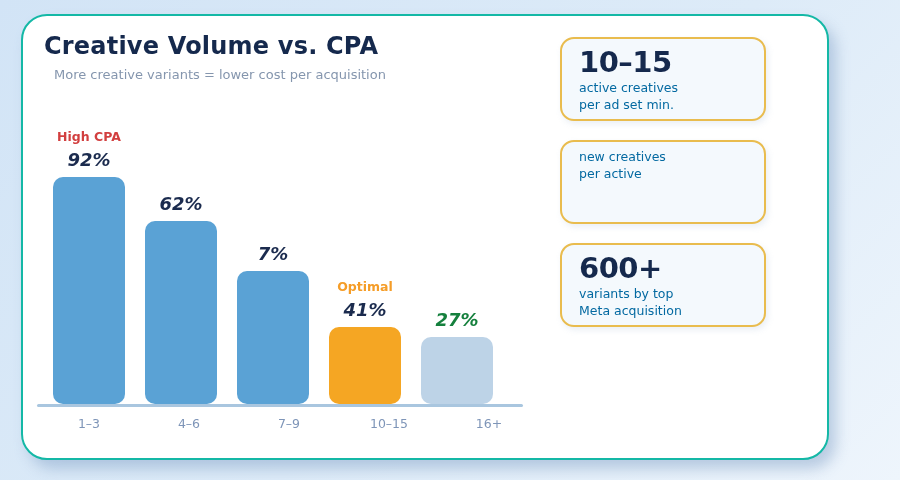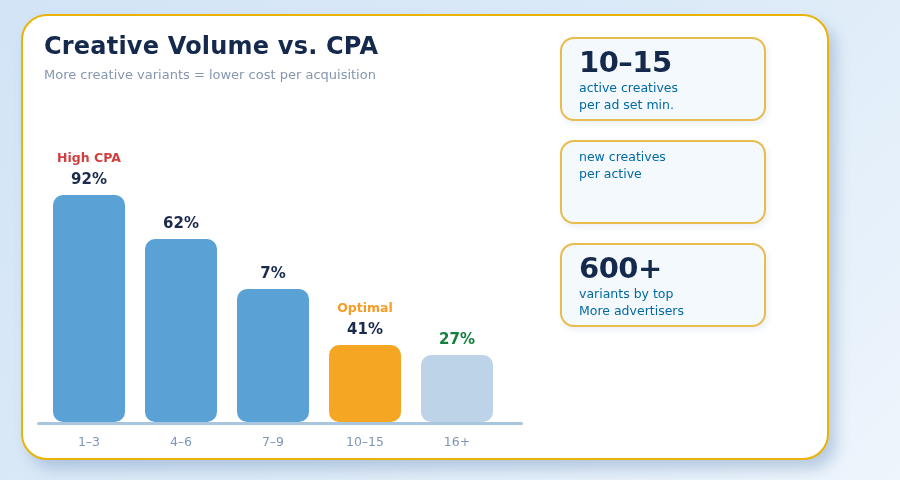--- a/index.html
+++ b/index.html
@@ -9,51 +9,51 @@
     overflow:hidden;
   }
   body {
     background:linear-gradient(135deg,#d2e4f6 0%,#ddebf8 55%,#eef5fc 100%);
     position:relative;
   }
   .main-card {
     position:absolute; left:21px; top:14px;
     width:808px; height:446px;
     background:#ffffff;
-    border:2px solid #eab308;
+    border:2px solid #14b8a6;
     border-radius:26px;
     box-shadow:7px 9px 14px rgba(125,155,195,0.45);
   }
   .title {
     position:absolute; left:21px; top:16px;
     font-size:24px; font-weight:800;
     color:#15294d; letter-spacing:0.2px;
   }
   .subtitle {
-    position:absolute; left:21px; top:51px;
+    position:absolute; left:31px; top:51px;
     font-size:13px; color:#8596ae;
   }
   
-  .chart { position:absolute; left:14px; top:126px; width:488px; }
+  .chart { position:absolute; left:14px; top:108px; width:488px; }
   .plot {
     display:flex; align-items:flex-end; gap:20px;
     padding-left:16px; height:280px;
   }
   .bar-col {
     width:72px; display:flex; flex-direction:column;
     align-items:center; justify-content:flex-end;
   }
   .bar-annotation { font-size:12.5px; font-weight:bold; margin-bottom:5px; }
-  .bar-value { font-size:15px; font-weight:bold; margin-bottom:7px; }
+  .bar-value { font-size:18px; font-weight:bold; margin-bottom:7px;font-style:italic; }
   .bar { width:72px; border-radius:10px; }
   .axis-line {
     height:3px; background:#a9c6df; border-radius:2px;
     width:486px; margin-top:0;
   }
-  .x-labels { display:flex; gap:20px; padding-left:16px; margin-top:9px; }
+  .x-labels { display:flex; gap:28px; padding-left:16px; margin-top:9px; }
   .x-label { width:72px; text-align:center; font-size:12.5px; color:#7e95b8; }
   
   .stats {
     position:absolute; left:537px; top:21px;
     display:flex; flex-direction:column; gap:19px;
   }
   .stat-card {
     width:206px; height:84px;
     background:#f4f9fd;
     border:2px solid #e9bc4e;
@@ -119,17 +119,17 @@
     </div>
 
     <div class="stat-card">
       <div class="stat-line">new creatives</div>
       <div class="stat-line">per active</div>
     </div>
 
     <div class="stat-card">
       <div class="stat-value">600+</div>
       <div class="stat-line">variants by top</div>
-      <div class="stat-line">More advertisers</div>
+      <div class="stat-line">Meta acquisition</div>
     </div>
 
   </div>
 </div>
 
 </body></html>

